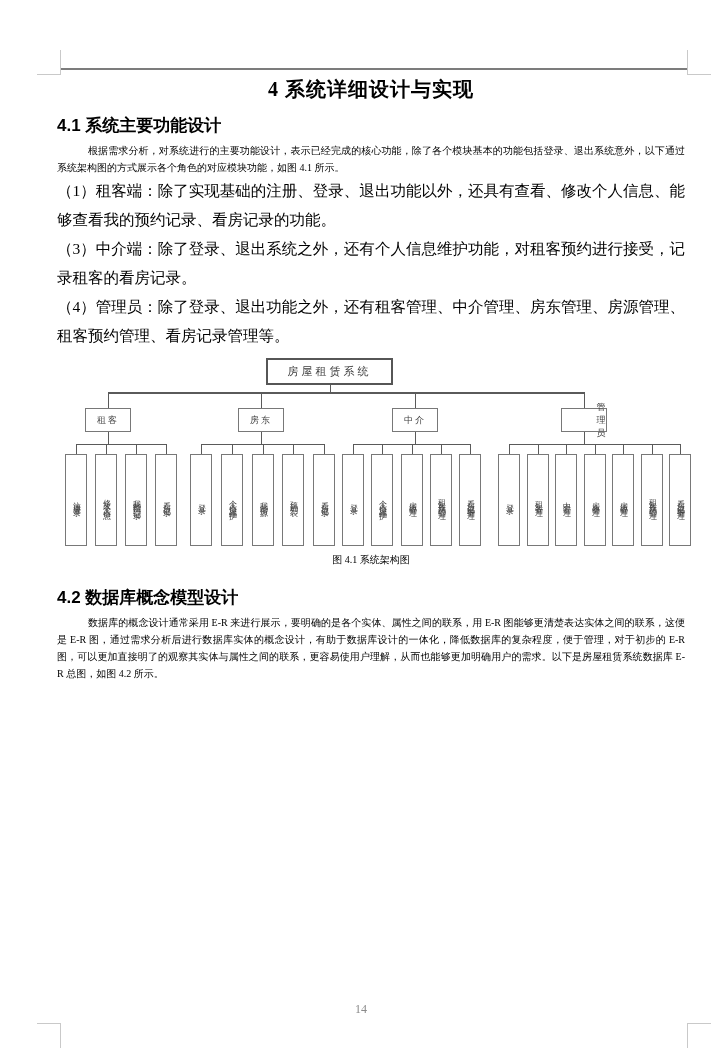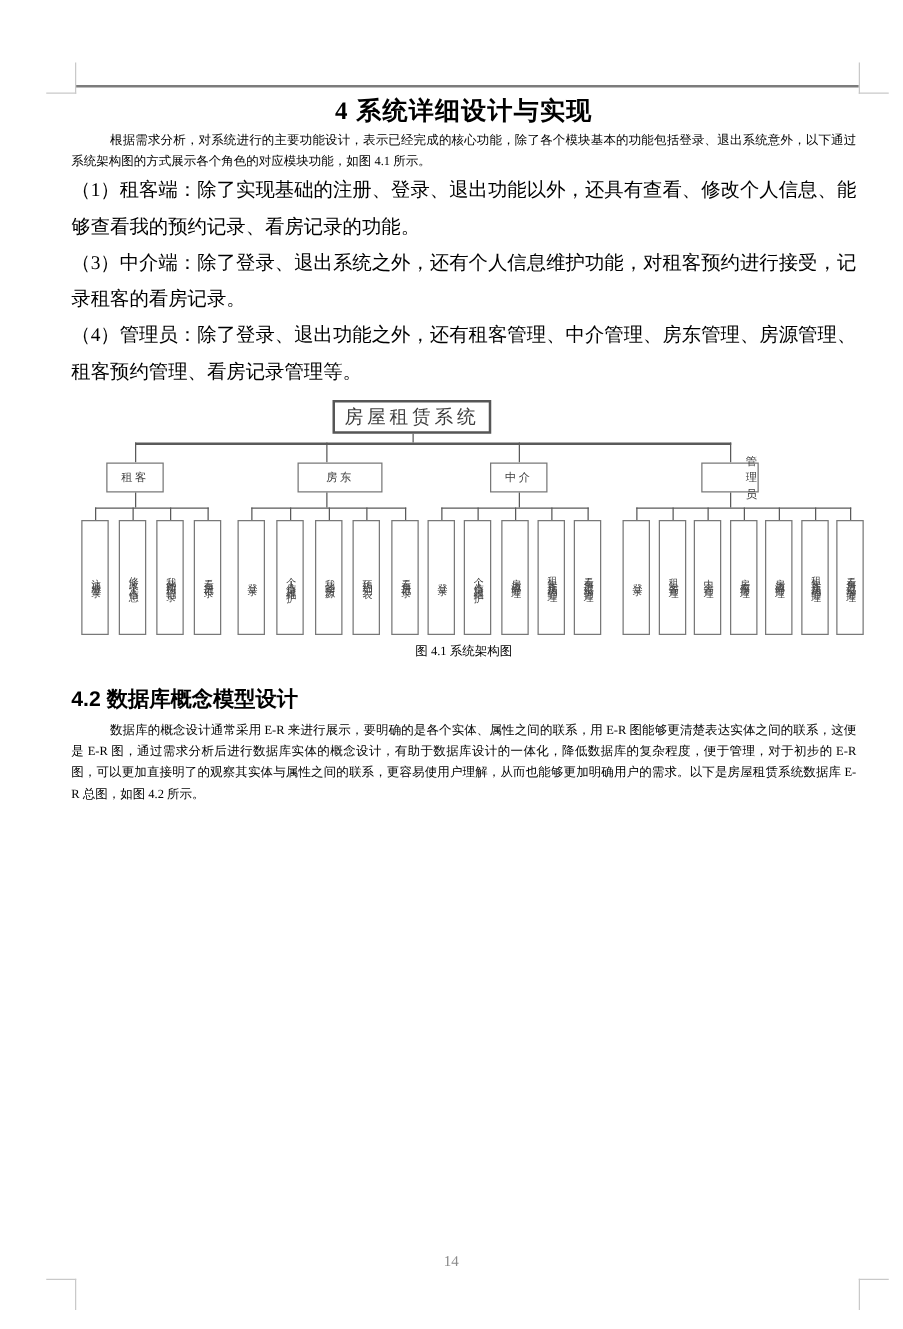--- a/index.html
+++ b/index.html
@@ -33,21 +33,21 @@
   .diagram {
     position:relative; width:640px; height:196px; margin-left:-4px;
     font-family:"Liberation Sans","DejaVu Sans",sans-serif;
   }
   .dln { position:absolute; background:#5a5a5a; }
   .dbox {
     position:absolute; box-sizing:border-box; border:1px solid #787878; background:#fff;
     display:flex; align-items:center; justify-content:center;
     font-size:9px; color:#3c3c3c; letter-spacing:2px; text-align:center;
   }
-  .dbox.root { border:2px solid #565656; font-size:15px; letter-spacing:3px; }
+  .dbox.root { border:2px solid #565656; font-size:11px; letter-spacing:3px; }
   .dbox.leaf { letter-spacing:0; }
   .vtext {
     writing-mode:vertical-rl; text-orientation:upright;
     font-size:8px; letter-spacing:2.5px; line-height:1; color:#3c3c3c;
   }
   figcaption.cap { text-align:center; font-size:10px; line-height:20px; margin-top:2px; color:#000; }
 
   .pageno {
     position:absolute; left:0; right:0; top:1002px; text-align:center;
     font-size:12px; color:#8a8a8a; font-family:Liberation Serif, serif;
@@ -59,20 +59,21 @@
 <div class="page">
   <div class="header-rule"></div>
   <div class="cm cm-tl"></div>
   <div class="cm cm-tr"></div>
   <div class="cm cm-bl"></div>
   <div class="cm cm-br"></div>
 
   <div class="content">
     <h1 class="doc-title">4  系统详细设计与实现</h1>
 
+    <h2 class="sec">4.1 系统主要功能设计</h2>
     <p class="body indent2">根据需求分析，对系统进行的主要功能设计，表示已经完成的核心功能，除了各个模块基本的功能包括登录、退出系统意外，以下通过系统架构图的方式展示各个角色的对应模块功能，如图 4.1 所示。</p>
     <p class="item">（1）租客端：除了实现基础的注册、登录、退出功能以外，还具有查看、修改个人信息、能够查看我的预约记录、看房记录的功能。</p>
     <p class="item">（3）中介端：除了登录、退出系统之外，还有个人信息维护功能，对租客预约进行接受，记录租客的看房记录。</p>
     <p class="item">（4）管理员：除了登录、退出功能之外，还有租客管理、中介管理、房东管理、房源管理、租客预约管理、看房记录管理等。</p>
 
     <figure class="arch">
       <div class="diagram">
           <div class="dbox root" style="left: 213px; top: 6px; width: 127px; height: 27px;">房屋租赁系统</div>
           <div class="dln" style="left: 277px; top: 33px; width: 1px; height: 7px;"></div>
           <div class="dln" style="left: 55px; top: 40px; width: 477px; height: 2px;"></div>
@@ -90,21 +91,21 @@
           </div>
           <div class="dln" style="left: 83px; top: 92px; width: 1px; height: 10px;"></div>
           <div class="dbox leaf" style="left: 72px; top: 102px; width: 22px; height: 92px;">
             <span class="vtext">我的预约记录</span>
           </div>
           <div class="dln" style="left: 113px; top: 92px; width: 1px; height: 10px;"></div>
           <div class="dbox leaf" style="left: 102px; top: 102px; width: 22px; height: 92px;">
             <span class="vtext">看房记录</span>
           </div>
           <div class="dln" style="left: 208px; top: 40px; width: 1px; height: 16px;"></div>
-          <div class="dbox" style="left: 185px; top: 56px; width: 68px; height: 24px;">房东</div>
+          <div class="dbox" style="left: 185px; top: 56px; width: 46px; height: 24px;">房东</div>
           <div class="dln" style="left: 208px; top: 80px; width: 1px; height: 12px;"></div>
           <div class="dln" style="left: 148px; top: 92px; width: 124px; height: 1px;"></div>
           <div class="dln" style="left: 148px; top: 92px; width: 1px; height: 10px;"></div>
           <div class="dbox leaf" style="left: 137px; top: 102px; width: 22px; height: 92px;">
             <span class="vtext">登录</span>
           </div>
           <div class="dln" style="left: 179px; top: 92px; width: 1px; height: 10px;"></div>
           <div class="dbox leaf" style="left: 168px; top: 102px; width: 22px; height: 92px;">
             <span class="vtext">个人信息维护</span>
           </div>

